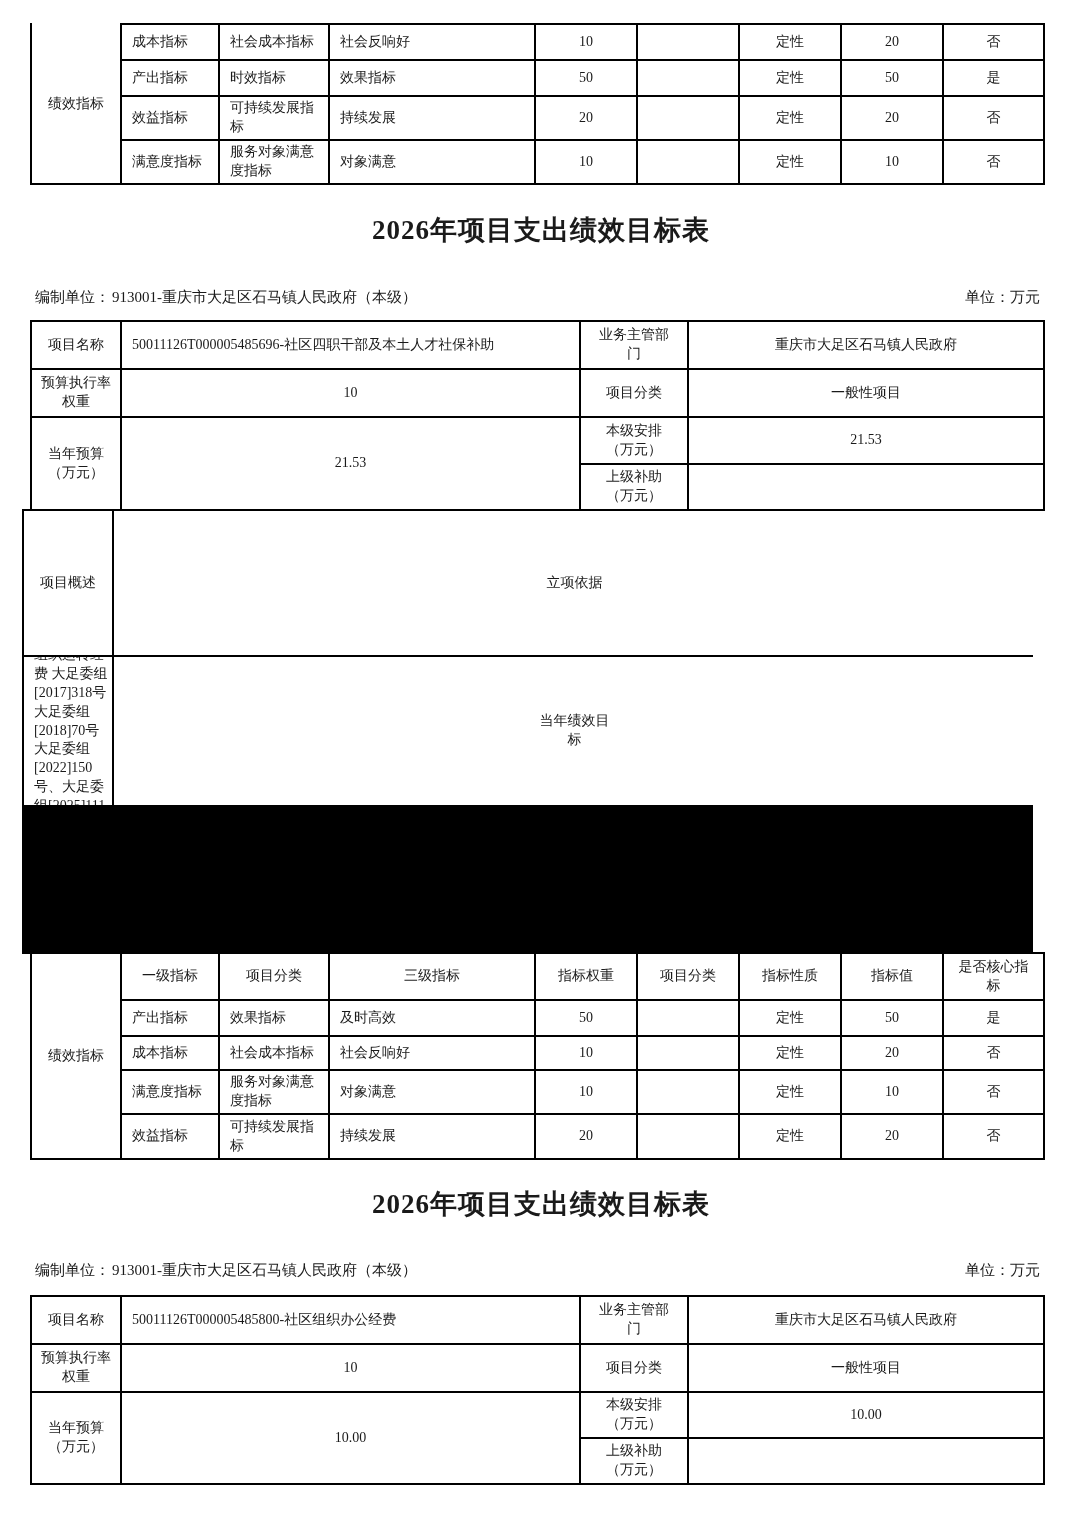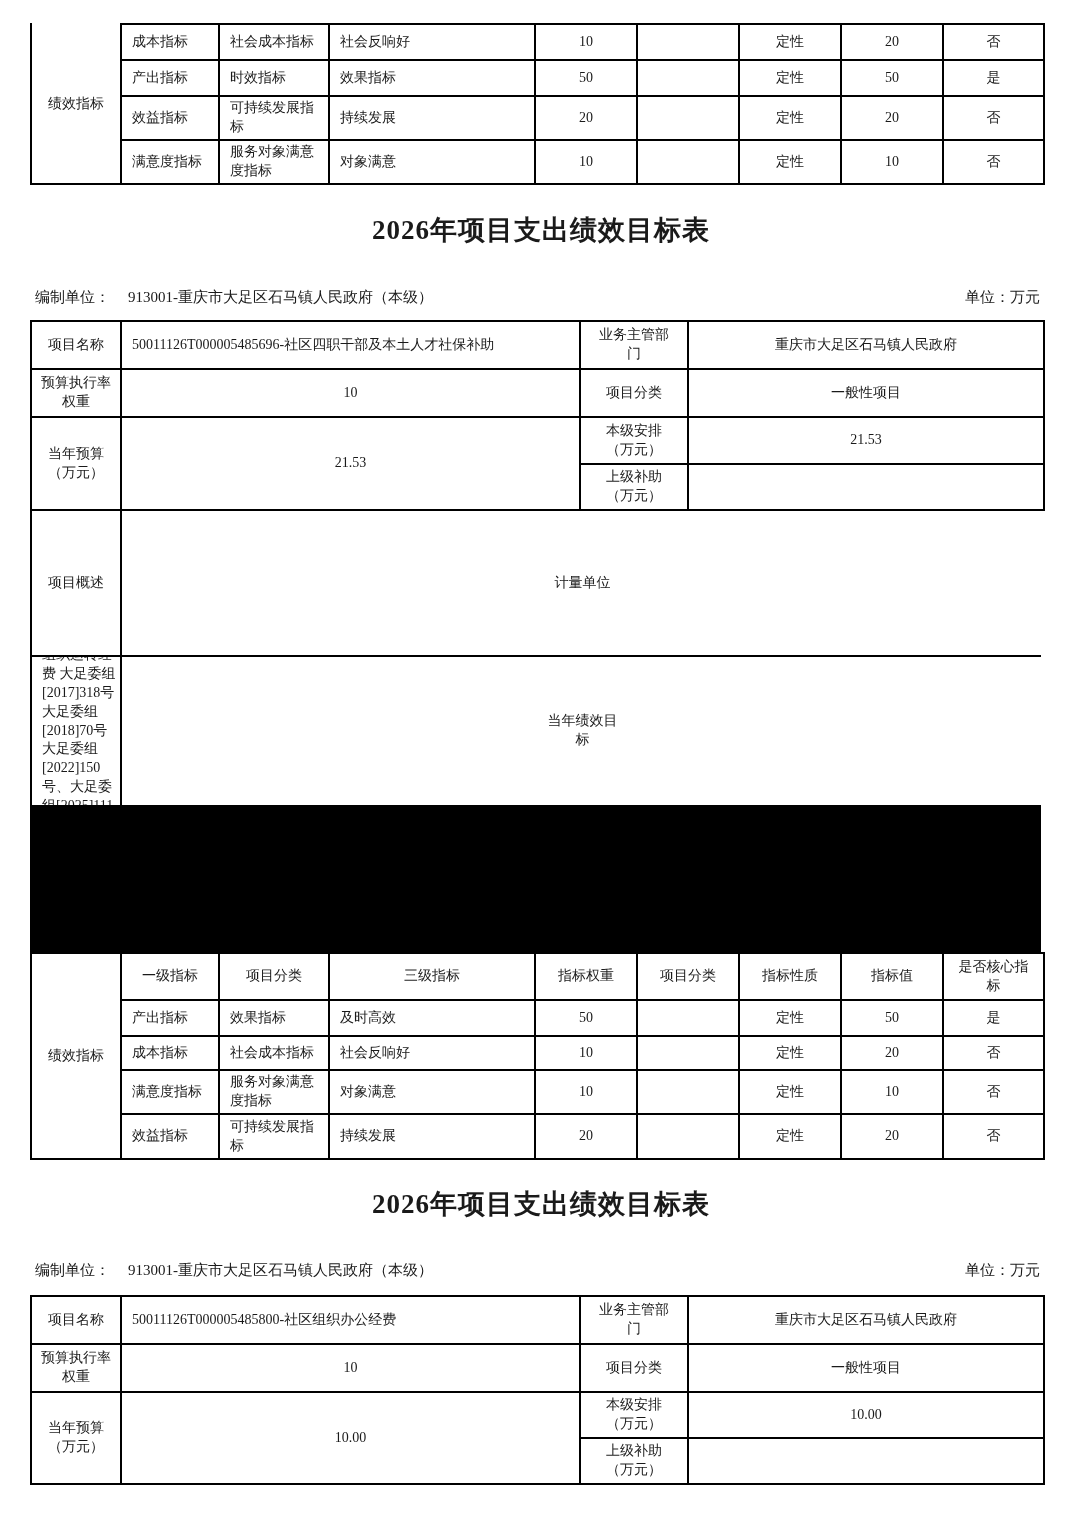--- a/index.html
+++ b/index.html
@@ -8,31 +8,31 @@
   .grid{position:absolute;display:grid;background:#000;padding:2px;gap:2px;box-sizing:border-box;}
   .cell{background:#fff;display:flex;align-items:center;justify-content:center;
         text-align:center;font-size:14px;line-height:1.35;white-space:pre-line;
         padding:1px 2px;box-sizing:border-box;overflow:hidden;}
   .cell.left{justify-content:flex-start;text-align:left;padding-left:10px;}
   .patch{position:absolute;background:#fff;}
   .title{position:absolute;left:4px;width:100%;text-align:center;font-size:27px;
          font-weight:bold;letter-spacing:1px;}
   .meta{position:absolute;left:35px;width:1005px;display:flex;justify-content:space-between;
         font-size:15px;}
-  .meta .lbl{margin-right:18px;}
+  .meta .lbl{margin-right:2px;}
   
   .t0{left:30px;top:23px;width:1015px;height:162px;
       grid-template-columns:88px 96px 108px 204px 100px 100px 100px 100px 99px;
       grid-template-rows:34px 34px 42px 42px;}
   
   .t1a{left:30px;top:320px;width:1015px;height:191px;
       grid-template-columns:88px 457px 106px 354px;
       grid-template-rows:46px 46px 45px 44px;}
   
-  .t1b{left:30px;top:509px;width:1011px;height:445px;
+  .t1b{left:22px;top:509px;width:1011px;height:445px;
       grid-template-columns:88px 921px;
       grid-template-rows:144px 148px 145px;}
   
   .t1c{left:30px;top:952px;width:1015px;height:208px;
       grid-template-columns:88px 96px 108px 204px 100px 100px 100px 100px 99px;
       grid-template-rows:45px 34px 32px 42px 43px;}
   
   .t2{left:30px;top:1295px;width:1015px;height:190px;
       grid-template-columns:88px 457px 106px 354px;
       grid-template-rows:46px 46px 44px 44px;}
@@ -115,21 +115,21 @@
 （万元）</div>
     <div class="cell">21.53</div>
 
     <div class="cell">上级补助
 （万元）</div>
     <div class="cell"></div>
   </div>
 
   <div class="grid t1b">
     <div class="cell">项目概述</div>
-    <div class="cell">计量单位</div>
+    <div class="cell">立项依据</div>
     <div class="cell left">村（社区）组织运转经费 大足委组[2017]318号 大足委组[2018]70号 大足委组[2022]150号、大足委组[2025]111号等</div>
     <div class="cell">当年绩效目
 标</div>
   </div>
 
   <div class="grid t1c">
     <div class="cell rspan5">绩效指标</div>
 
     <div class="cell">一级指标</div>
     <div class="cell">项目分类</div>

